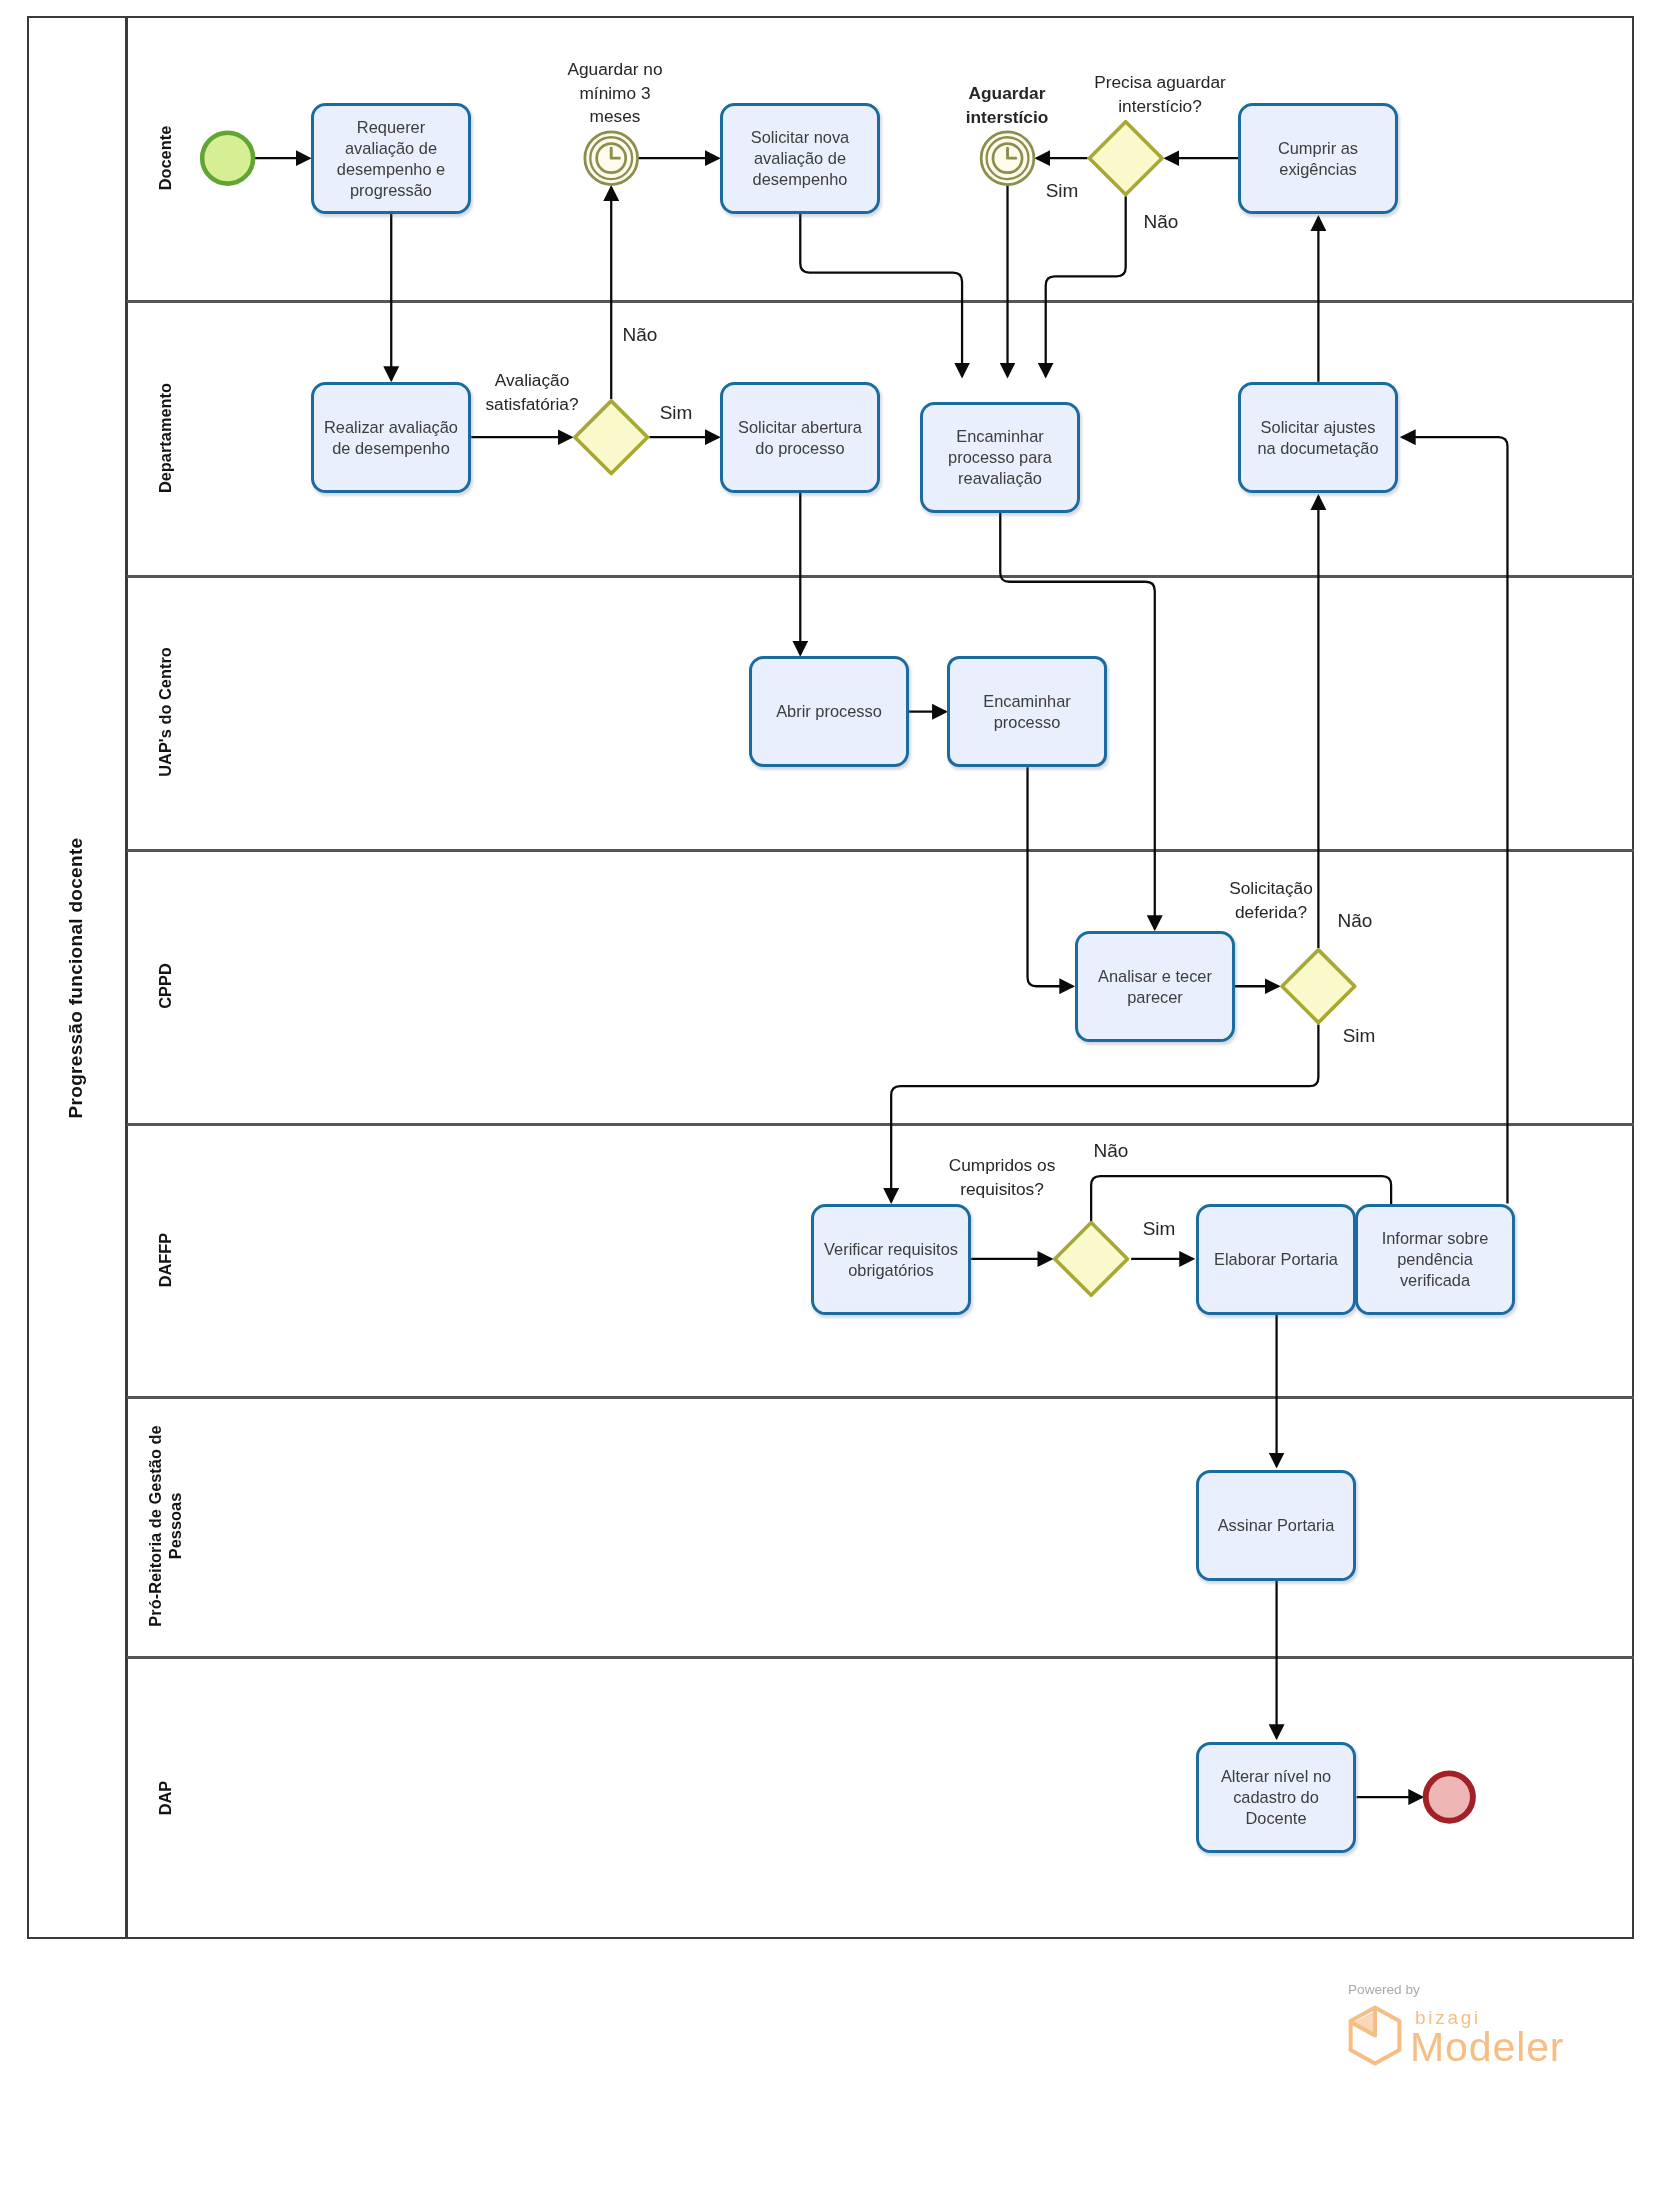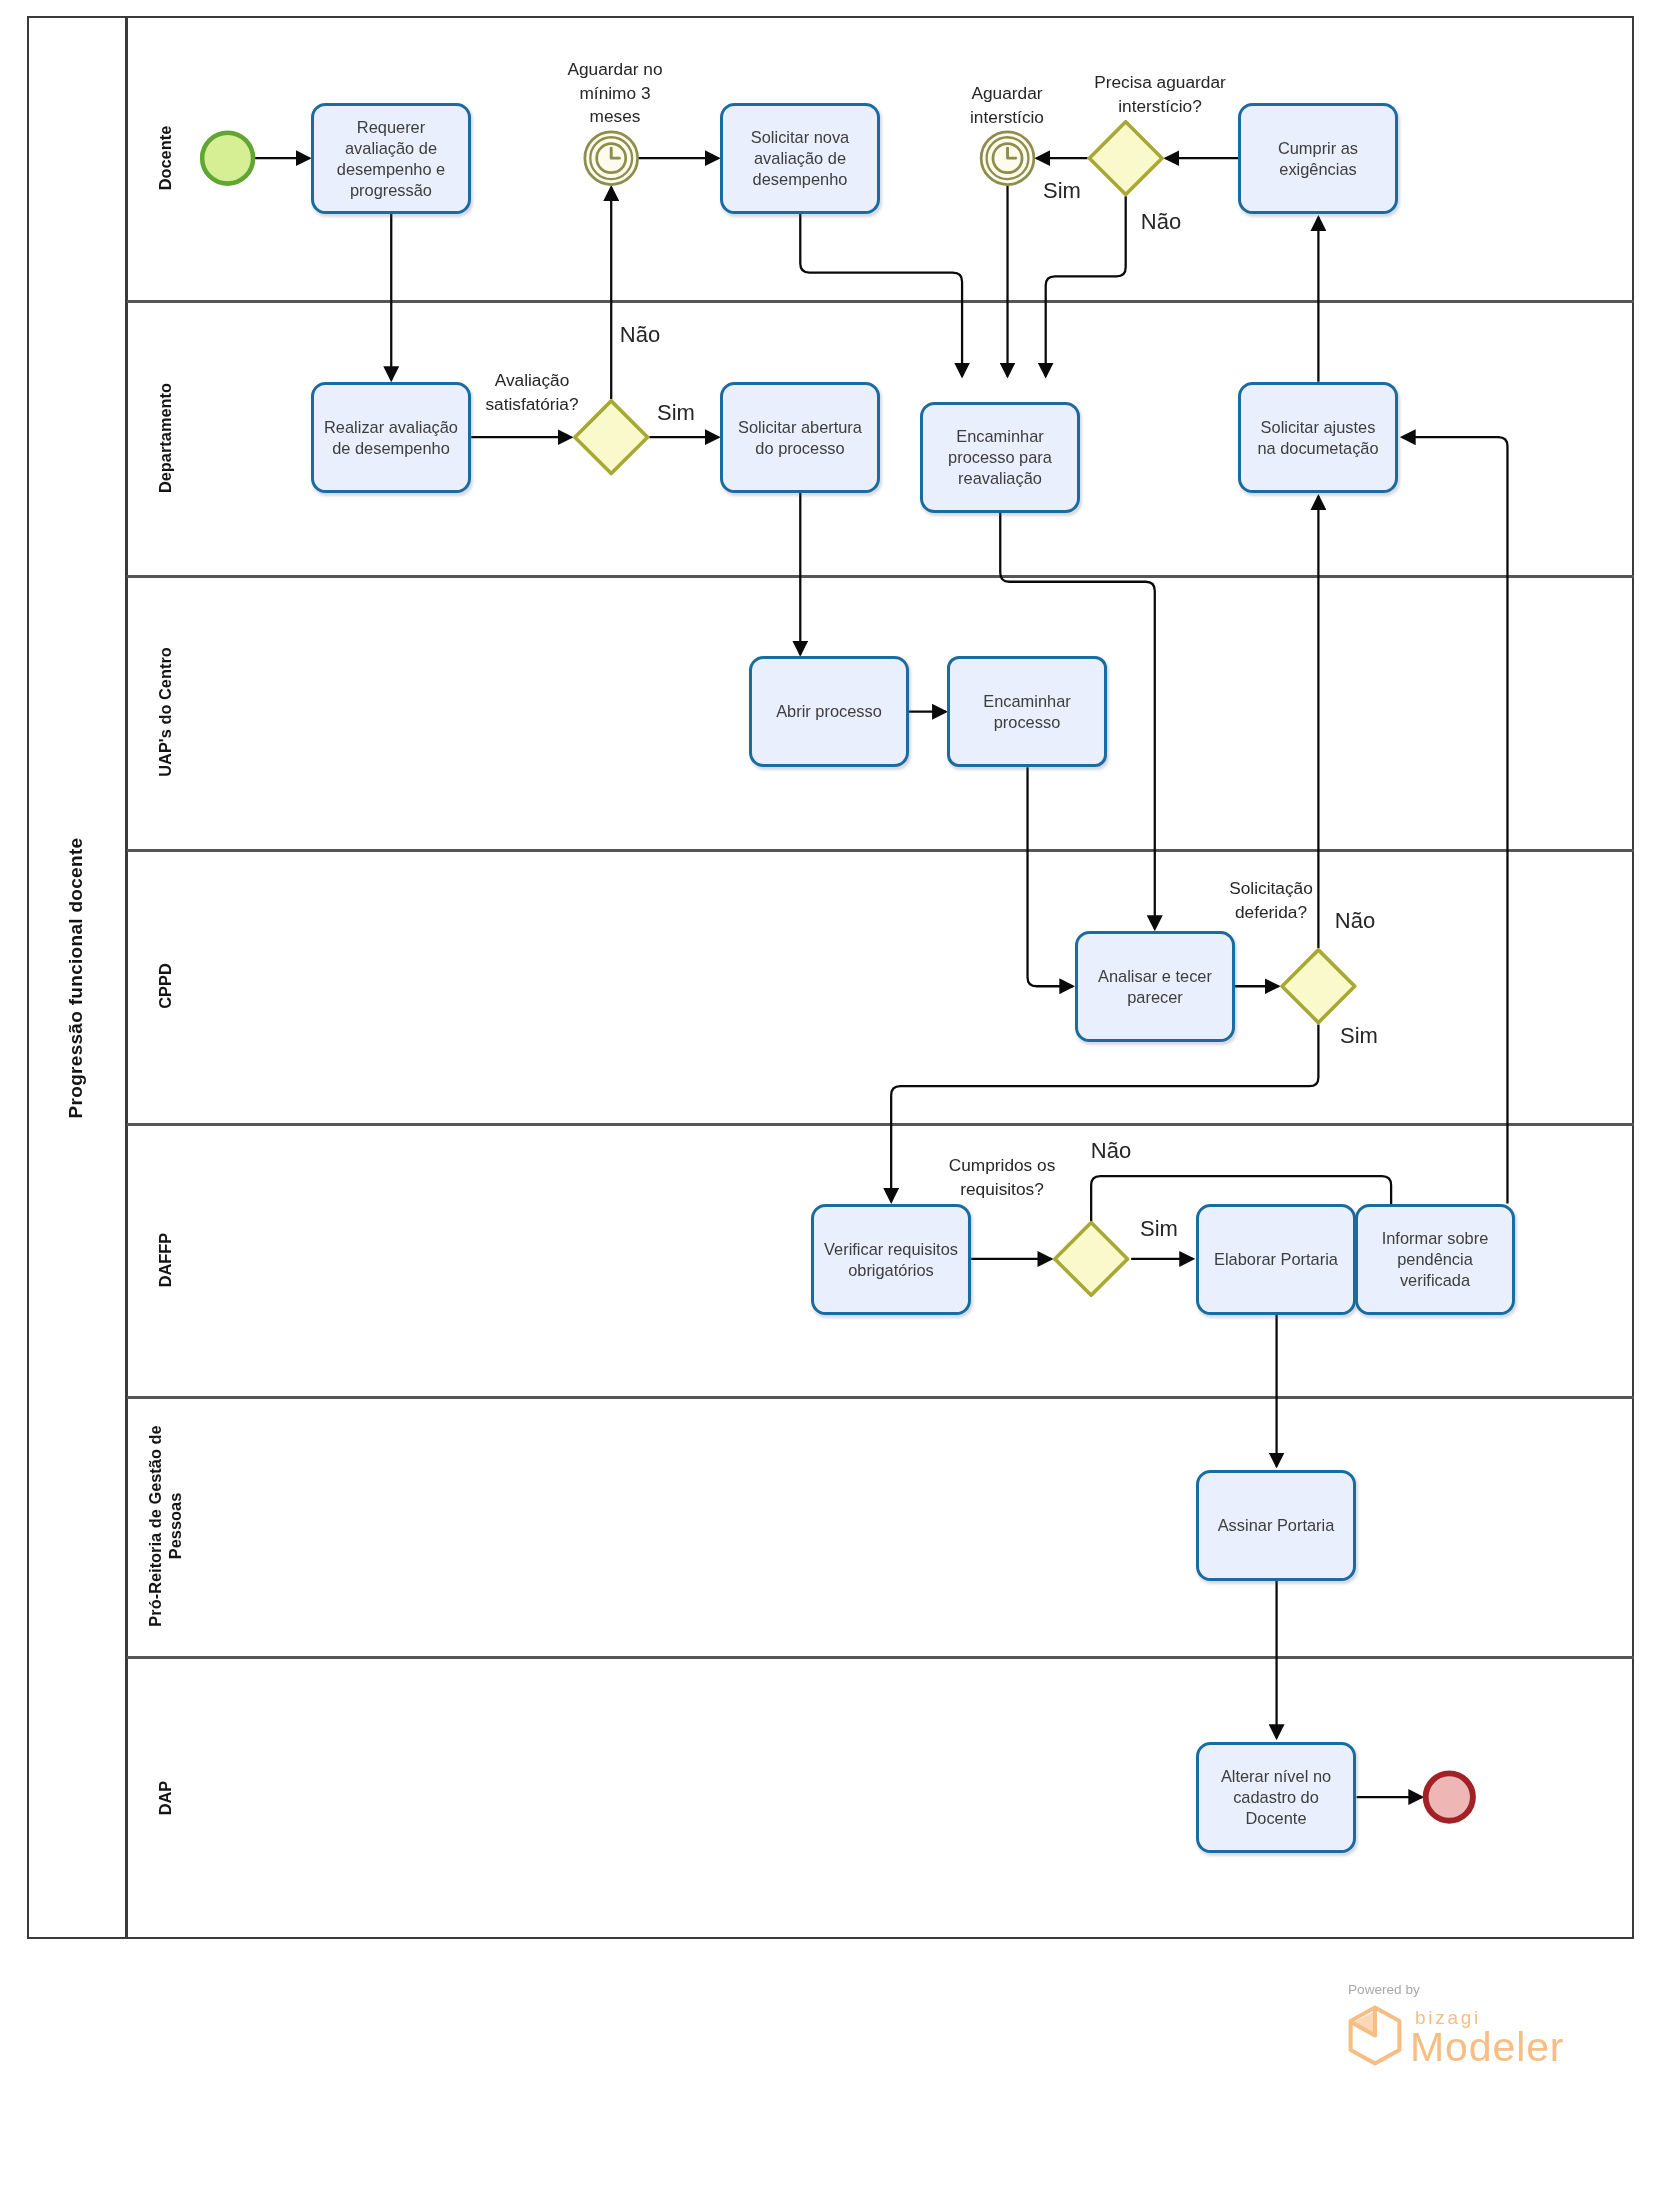--- a/index.html
+++ b/index.html
@@ -19,21 +19,21 @@
   .lane-line{left:127px;width:1507px;height:2.7px;background:var(--lane_line);}
   .vlabel-wrap{display:flex;align-items:center;justify-content:center;overflow:visible;}
   .vlabel-wrap>span{transform:rotate(-90deg);transform-origin:center;flex:none;text-align:center;font-weight:bold;color:#141414;white-space:normal;}
   .pool-title-wrap{left:27px;top:16.4px;width:97px;height:1923px;}
   .pool-title-wrap>span{font-size:19px;width:327px;letter-spacing:0.3px;}
   .lane-label-wrap{left:127px;width:75px;}
   .lane-label-wrap>span{font-size:16.4px;line-height:20px;}
   .task{border:3.6px solid var(--task_border);background:var(--task_fill);border-radius:14.5px;width:160px;height:111px;
         box-sizing:border-box;display:flex;align-items:center;justify-content:center;text-align:center;
         font-size:16.4px;line-height:21px;color:var(--text);padding:3.6px 9px;box-shadow:1.8px 2.7px 2.7px rgba(90,105,130,.25);z-index:3;}
-  .flow-label{font-size:22px;color:#262626;text-align:center;transform:translate(-50%,-50%);z-index:4;line-height:23.6px;white-space:nowrap;}
+  .flow-label{font-size:19px;color:#262626;text-align:center;transform:translate(-50%,-50%);z-index:4;line-height:23.6px;white-space:nowrap;}
   .event-label{font-size:17.3px;color:#262626;text-align:center;transform:translate(-50%,-50%);z-index:4;line-height:23.6px;}
   svg.diagram{position:absolute;left:0;top:0;z-index:2;}
   svg.diagram .flow{fill:none;stroke:var(--flow);stroke-width:2.5;}
   svg.diagram .gw{fill:var(--gateway_fill);stroke:var(--gateway_border);stroke-width:4;stroke-linejoin:round;}
   svg.diagram .timer-ring{fill:var(--timer_fill);stroke:var(--timer);stroke-width:3;}
   svg.diagram .timer-ring2{fill:none;stroke:var(--timer);stroke-width:2.5;}
   svg.diagram .timer-face{fill:var(--timer_fill);stroke:var(--timer);stroke-width:3;}
   svg.diagram .timer-hand{fill:none;stroke:var(--timer);stroke-width:3.2;stroke-linecap:round;}
   svg.diagram .ev-start{fill:var(--start_fill);stroke:var(--start_border);stroke-width:5;}
   svg.diagram .ev-end{fill:var(--end_fill);stroke:var(--end_border);stroke-width:6.5;}
@@ -179,21 +179,21 @@
     <span>Informar sobre pendência verificada</span>
   </div>
 <div class="abs task" style="left:1196px;top:1470px;">
     <span>Assinar Portaria</span>
   </div>
 <div class="abs task" style="left:1196px;top:1742px;">
     <span>Alterar nível no cadastro do Docente</span>
   </div>
 
 <div class="abs event-label" style="left:615px;top:93px;width:118px;">Aguardar no mínimo 3 meses</div>
-<div class="abs event-label" style="left:1007px;top:106px;width:109px;">Aguardar interstício</div>
+<div class="abs event-label" style="left:1007px;top:106px;width:109px;font-weight:bold;">Aguardar interstício</div>
 <div class="abs event-label" style="left:1160px;top:95px;width:173px;">Precisa aguardar interstício?</div>
 <div class="abs event-label" style="left:532px;top:393px;width:136px;">Avaliação satisfatória?</div>
 <div class="abs event-label" style="left:1271px;top:901px;width:127px;">Solicitação deferida?</div>
 <div class="abs event-label" style="left:1002px;top:1178px;width:155px;">Cumpridos os requisitos?</div>
 
 <div class="abs flow-label" style="left:676px;top:413px;">Sim</div>
 <div class="abs flow-label" style="left:640px;top:335px;">Não</div>
 <div class="abs flow-label" style="left:1062px;top:191px;">Sim</div>
 <div class="abs flow-label" style="left:1161px;top:222px;">Não</div>
 <div class="abs flow-label" style="left:1355px;top:921px;">Não</div>

